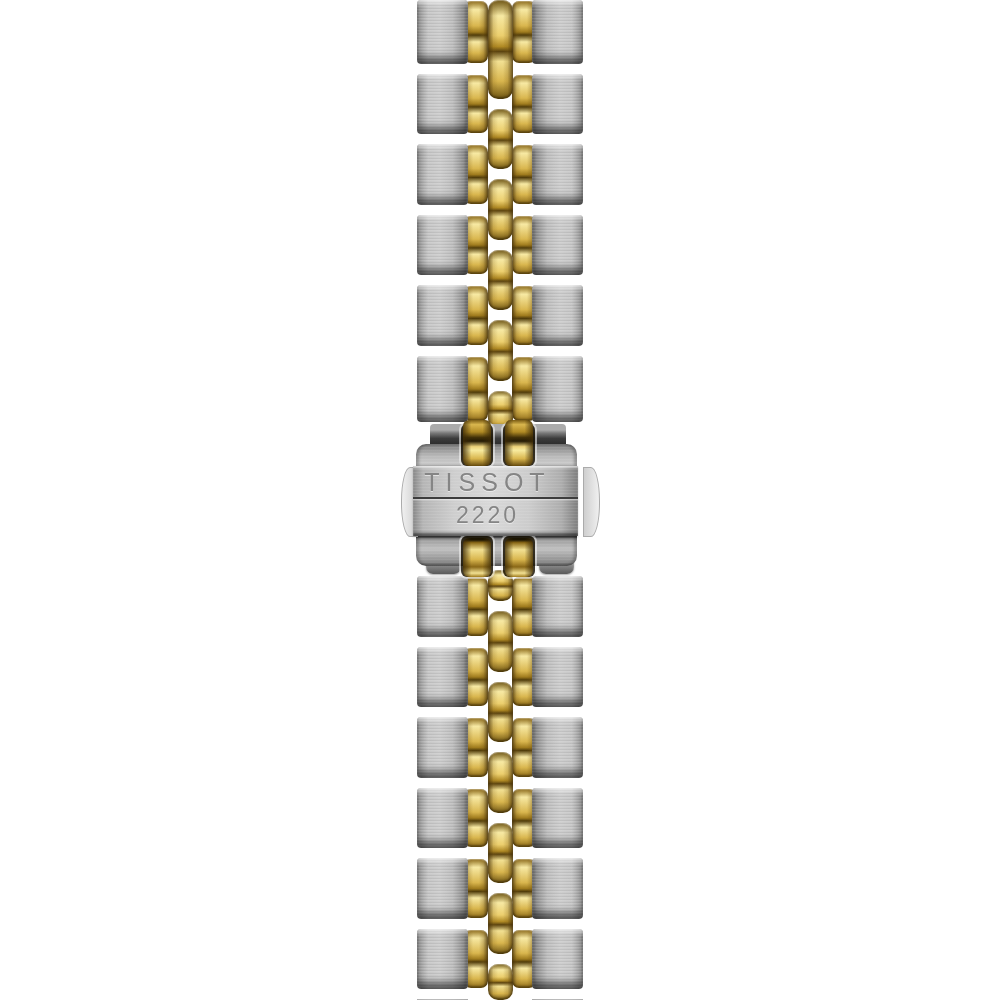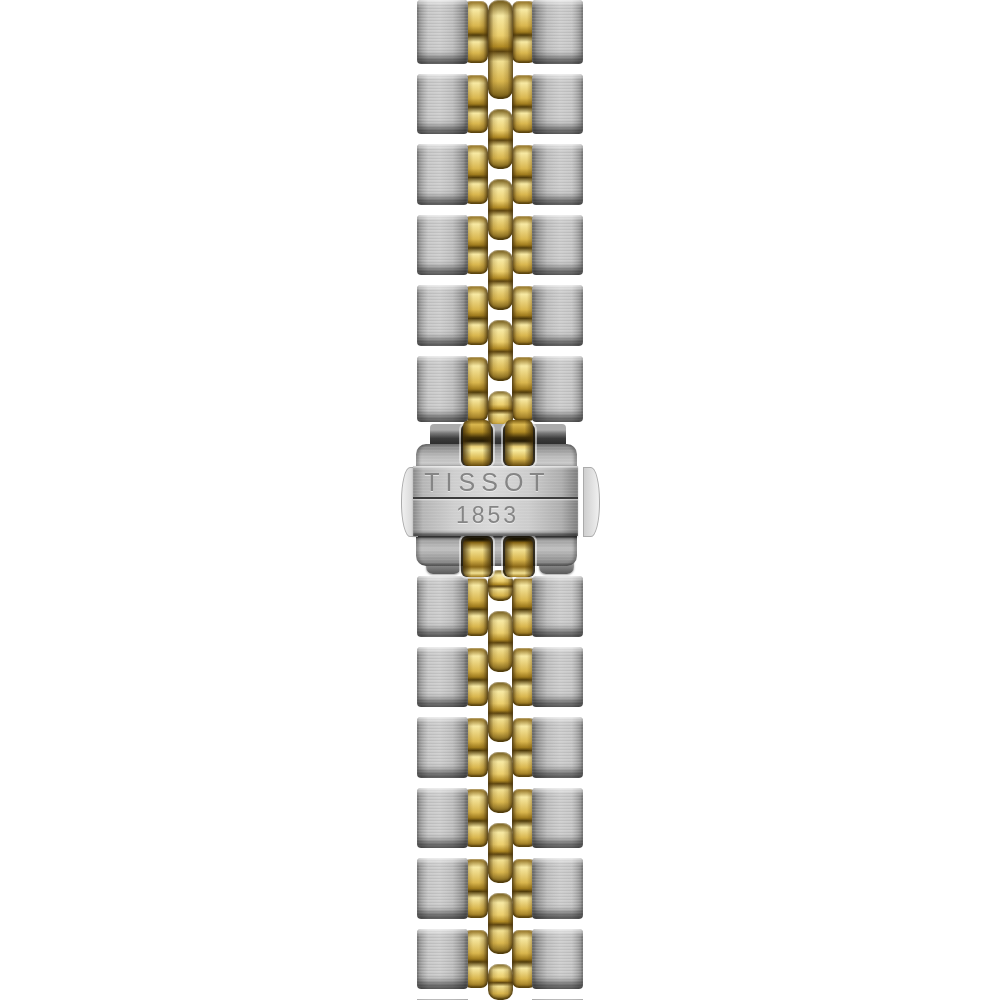--- a/index.html
+++ b/index.html
@@ -195,16 +195,16 @@
 
     <div class="stub" style="left:9px;top:549px;height:25px;"></div>
     <div class="stub" style="left:122px;top:549px;height:25px;"></div>
 
     <div class="ear left"></div>
     <div class="ear right"></div>
 
     <div class="clasp-plate">
       <div class="engraving brand">TISSOT</div>
       <div class="clasp-seam"></div>
-      <div class="engraving year">1853</div>
+      <div class="engraving year">2220</div>
     </div>
   </div>
 </div>
 
 </body></html>

